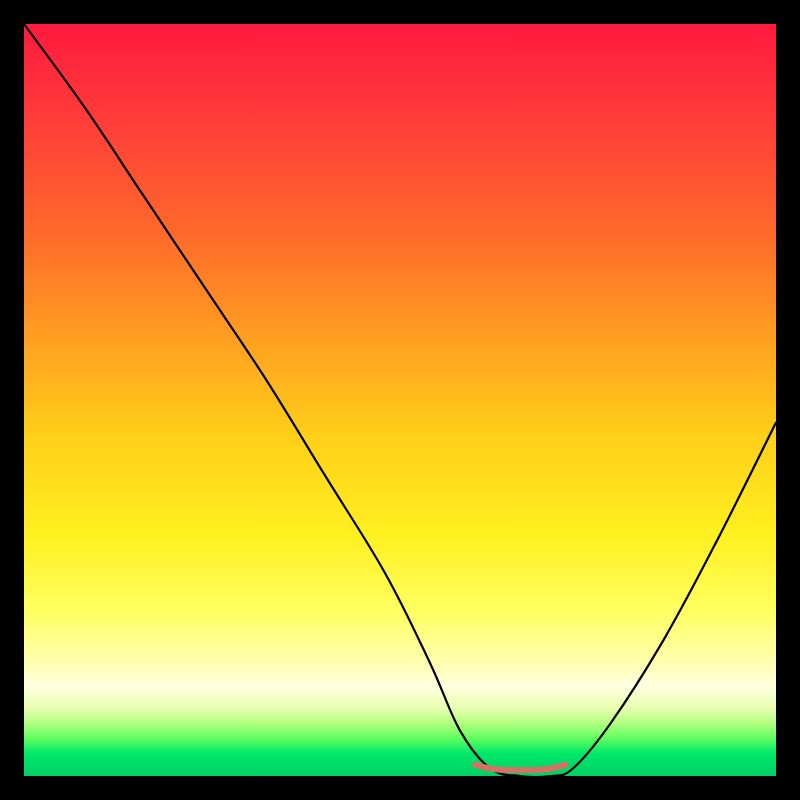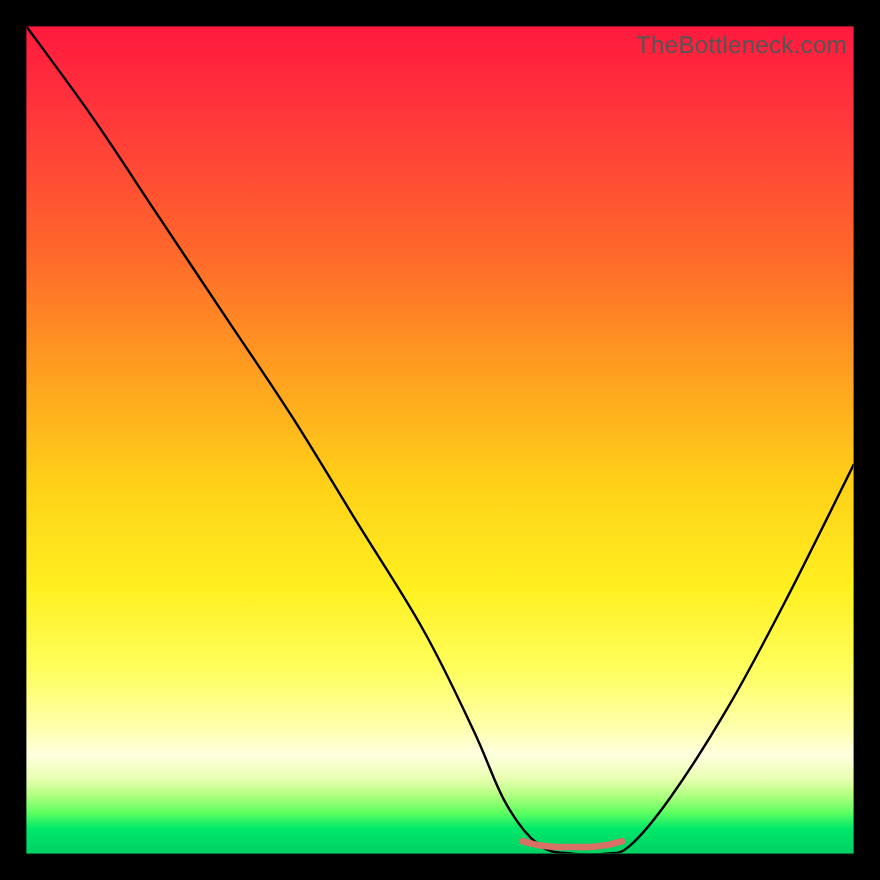--- a/index.html
+++ b/index.html
@@ -64,14 +64,13 @@
 <body>
 
 <div class="frame">
   <div class="plot"></div>
 
   <svg class="curve" viewBox="0 0 752 752" preserveAspectRatio="none">
     <path id="curve-path" fill="none" stroke="#000" stroke-width="2.2" stroke-linecap="round" stroke-linejoin="round" d="M 0 0 C 10.828800000000001 14.889600000000005, 38.5024 51.587200000000024, 60.160000000000004 82.72000000000003 C 81.8176 113.85280000000003, 98.6624 140.47360000000003, 120.32000000000001 172.96000000000004 C 141.9776 205.44640000000004, 158.8224 230.71359999999999, 180.48 263.2 C 202.1376 295.6864, 218.9824 319.6, 240.64000000000001 353.44 C 262.2976 387.28, 279.1424 416.0064, 300.8 451.2 C 322.4576 486.3936, 342.0096 515.12, 360.96 548.96 C 379.9104 582.8000000000001, 392.54400000000004 610.7744, 406.08000000000004 639.2 C 419.61600000000004 667.6256000000001, 425.33119999999997 687.9296, 436.15999999999997 706.88 C 446.98879999999997 725.8303999999999, 455.4112 736.3584000000001, 466.24 744.48 C 477.0688 752.6016, 485.49120000000005 750.6464, 496.32000000000005 752 C 507.14880000000005 753.3536, 516.9248 753.3536, 526.4 752 C 535.8752 750.6464, 538.1312 753.9552, 548.96 744.48 C 559.7888 735.0048, 570.3168000000001 722.3712, 586.5600000000001 699.36 C 602.8032000000001 676.3488, 620.2496 649.1264, 639.1999999999999 616.64 C 658.1503999999999 584.1536, 671.5360000000001 558.1344, 691.84 518.88 C 712.144 479.6256, 741.1712 420.2176, 752 398.56"></path>
     <path id="marker-path" fill="none" stroke-width="6" stroke-linecap="round" stroke-linejoin="round" d="M 451.2 740.72 C 453.9072 741.3968, 460.8256 743.53248, 466.24 744.48 C 471.6544 745.4275200000001, 475.86560000000003 745.71328, 481.28000000000003 745.984 C 486.69440000000003 746.25472, 490.90560000000005 745.984, 496.32000000000005 745.984 C 501.73440000000005 745.984, 505.9456 746.25472, 511.36 745.984 C 516.7744 745.71328, 520.9856 745.4275200000001, 526.4 744.48 C 531.8144 743.53248, 538.7328 741.3968, 541.4399999999999 740.72" stroke="#d97066"></path>
   </svg>
 
-  <div class="watermark">TheBottleneck.com</div>
 </div>
 
 </body></html>

